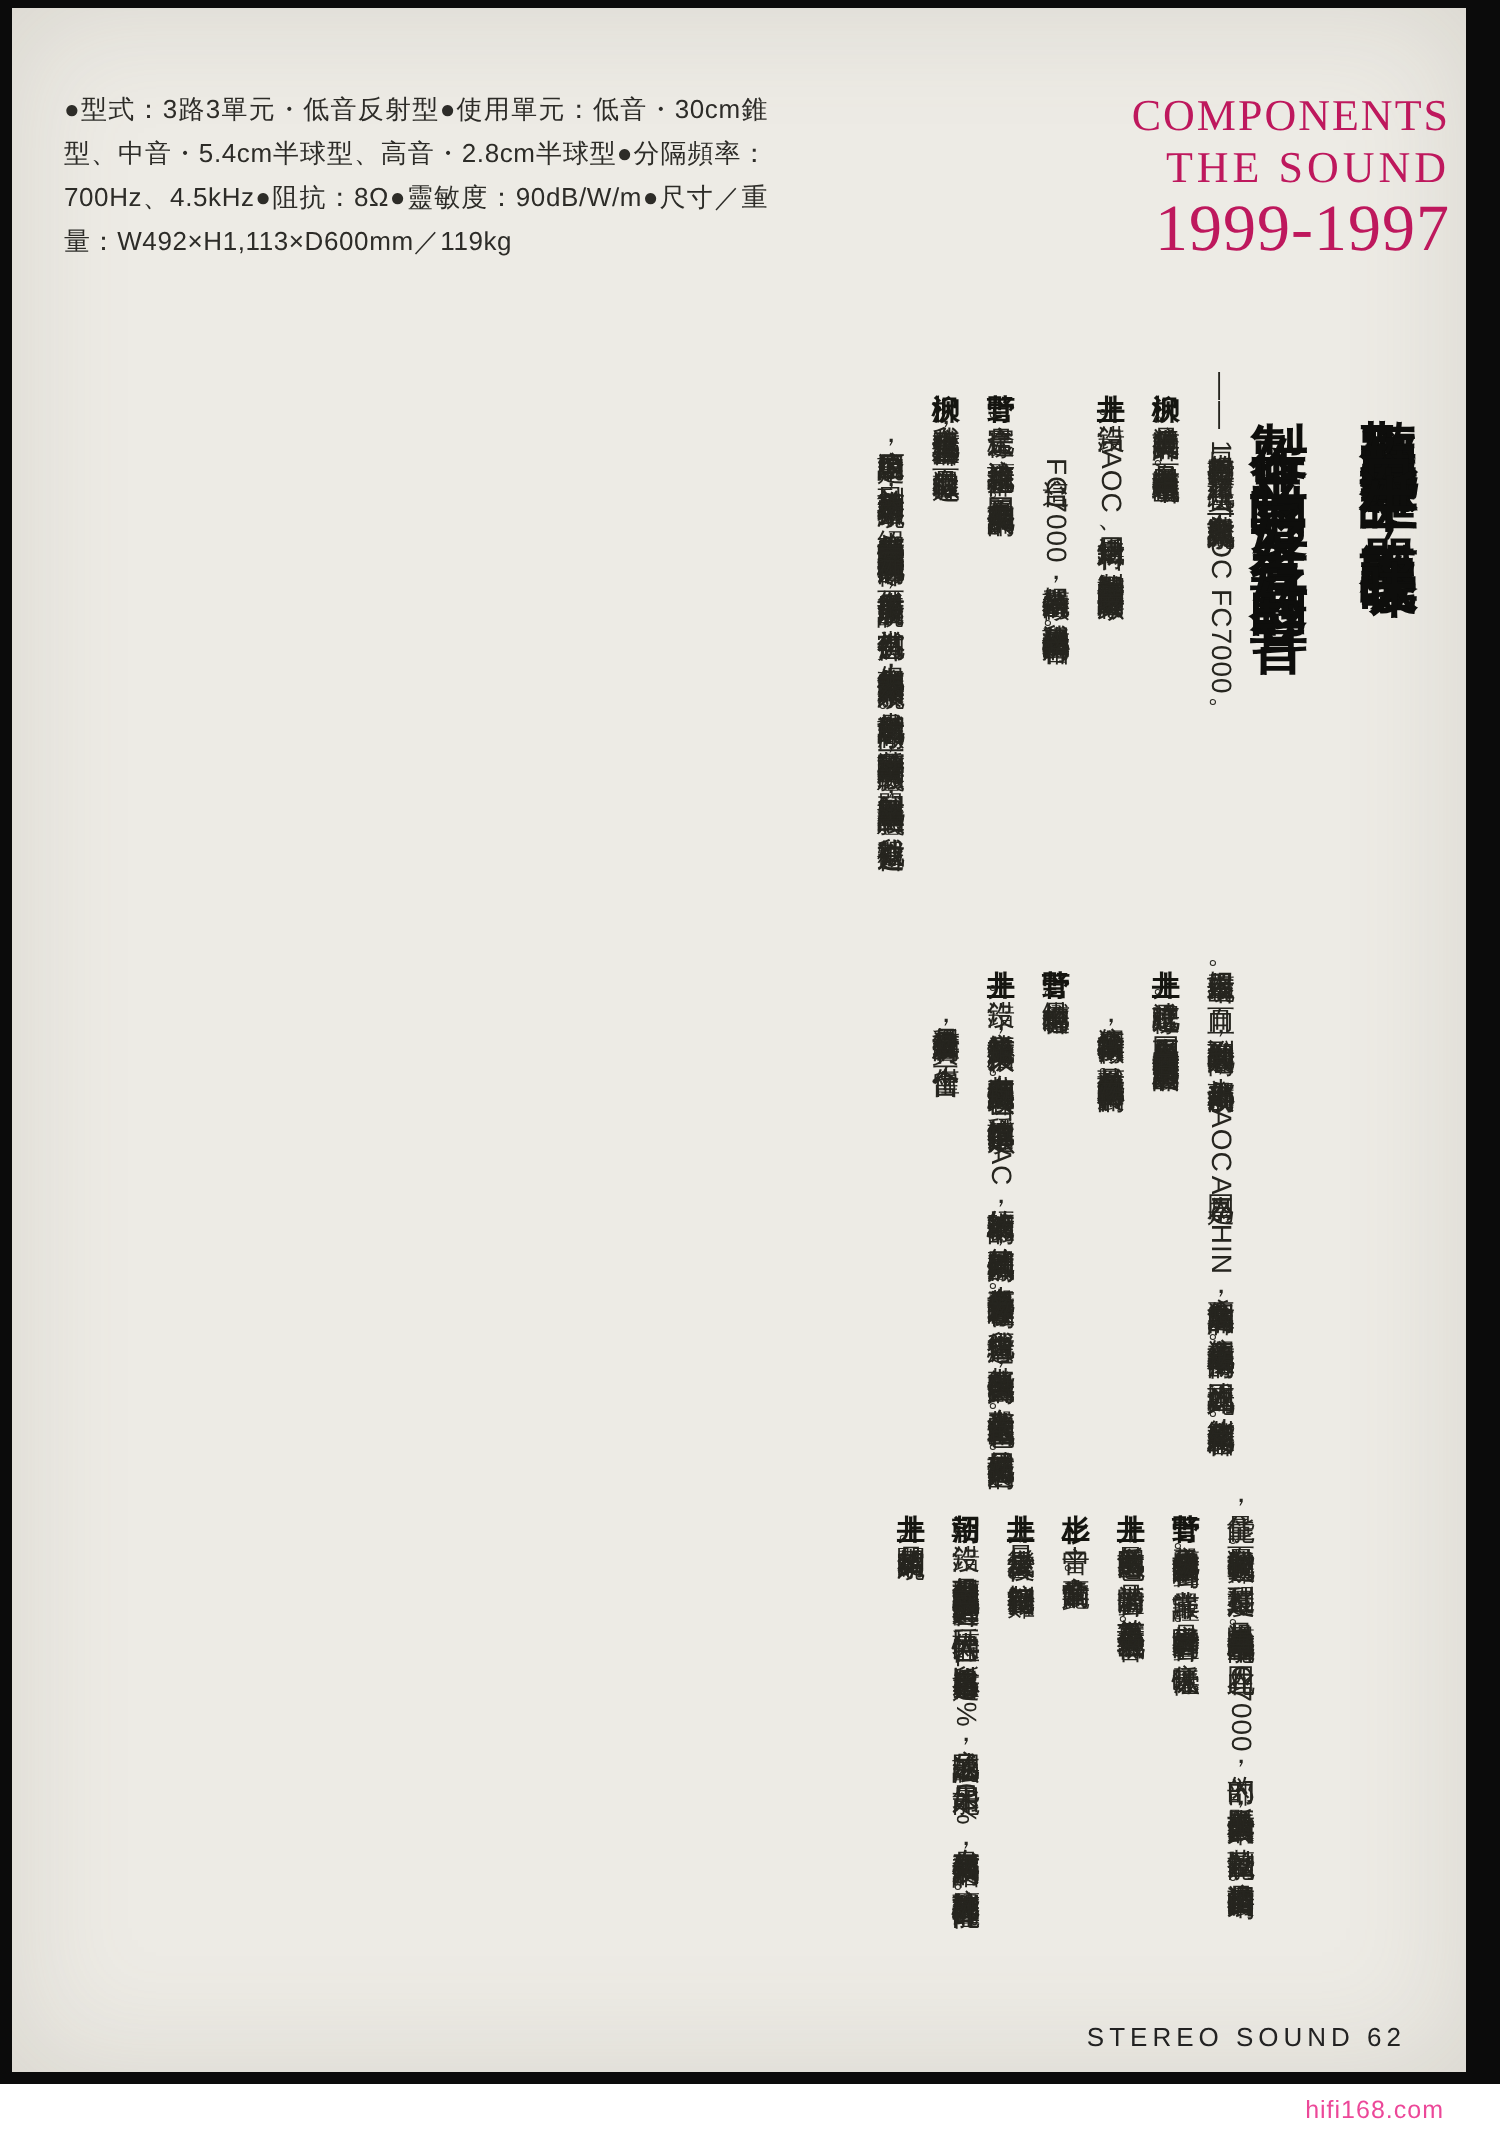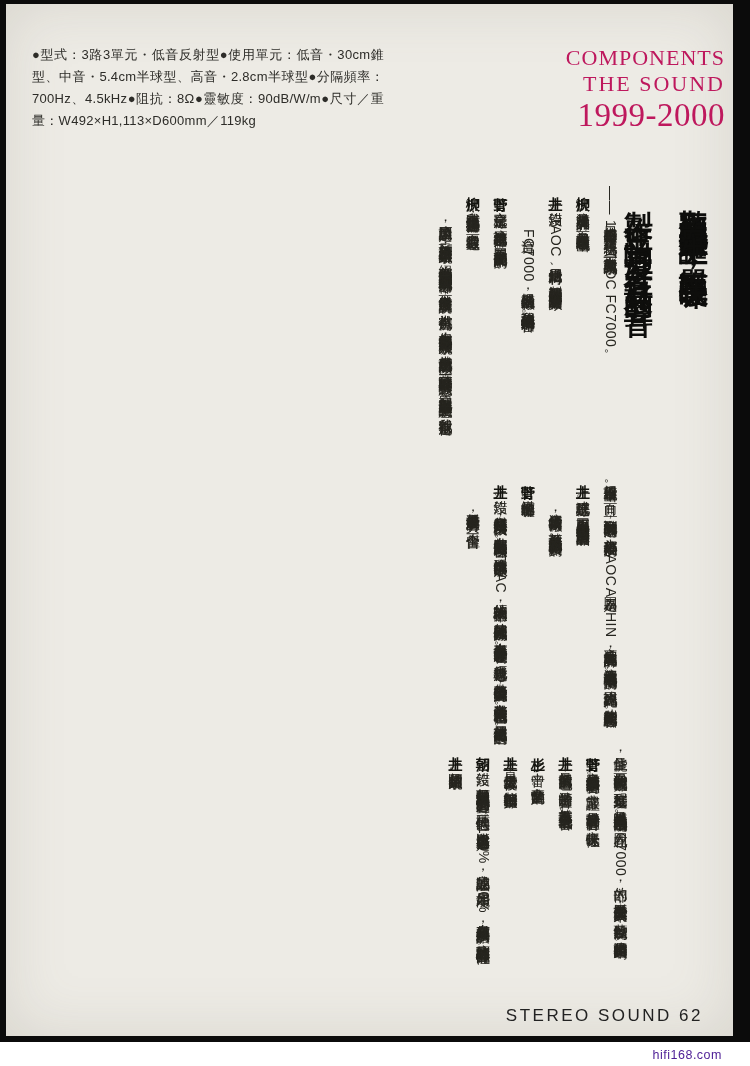--- a/index.html
+++ b/index.html
@@ -53,43 +53,43 @@
     color:#26251f;letter-spacing:0.5px;
     text-align:justify;
   }
   .band p{margin:0;padding:0;}
   .spk{font-weight:bold;color:#151510;}
   #band1{left:30px;top:182px;width:588px;height:281px;}
   #band2{left:30px;top:470px;width:588px;height:281px;}
   #band3{left:40px;top:742px;width:588px;height:290px;}
   .footer-page{
     position:absolute;right:30px;bottom:10px;
-    font-size:17px;letter-spacing:2.5px;color:#222;
+    font-size:13px;letter-spacing:2.5px;color:#222;
   }
   .bottom-strip{
     position:absolute;left:0;right:0;bottom:0;height:24px;background:#ffffff;
   }
   .watermark{
     position:absolute;right:28px;bottom:4px;
-    font-size:12.5px;color:#4c1d95;letter-spacing:0.5px;text-align:right;
+    font-size:12.5px;color:#ec4899;letter-spacing:0.5px;text-align:right;
   }
 </style>
 </head>
 <body>
 
 <div class="canvas">
   <div class="scan-frame">
     <div class="page">
 
       <div class="specs">●型式：3路3單元・低音反射型●使用單元：低音・30cm錐型、中音・5.4cm半球型、高音・2.8cm半球型●分隔頻率：700Hz、4.5kHz●阻抗：8Ω●靈敏度：90dB/W/m●尺寸／重量：W492×H1,113×D600mm／119kg</div>
 
       <div class="award">
         <div class="l1">COMPONENTS</div>
         <div class="l3">THE SOUND</div>
-        <div class="l4">1999-2000</div>
+        <div class="l4">1999-1997</div>
       </div>
 
       <div class="headline">
         <div class="hl">歡迎正統的裝配廠家在日本誕生，嚴謹毫不暖昧，</div>
         <div class="hl hl2">製作出音响愛好者喜好的聲音</div>
       </div>
 
       <div class="band" id="band1">
           <p>——日本的揚聲器今年只有1種系統得獎。下面就來討論此種系統TAOC FC7000。</p>
           <p><b class="spk">柳沢</b>　這是首次得獎的品牌。而且是首次在音响組合領域中出現。</p>

